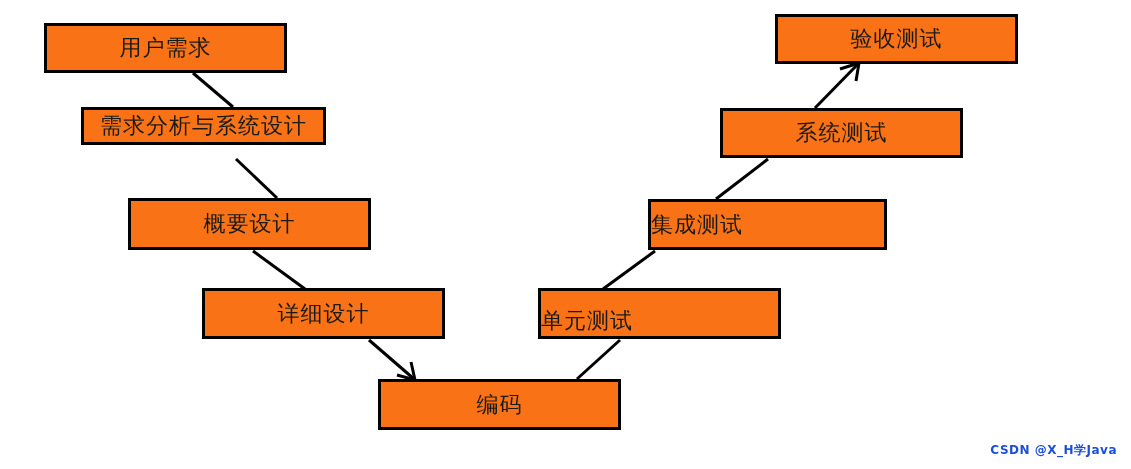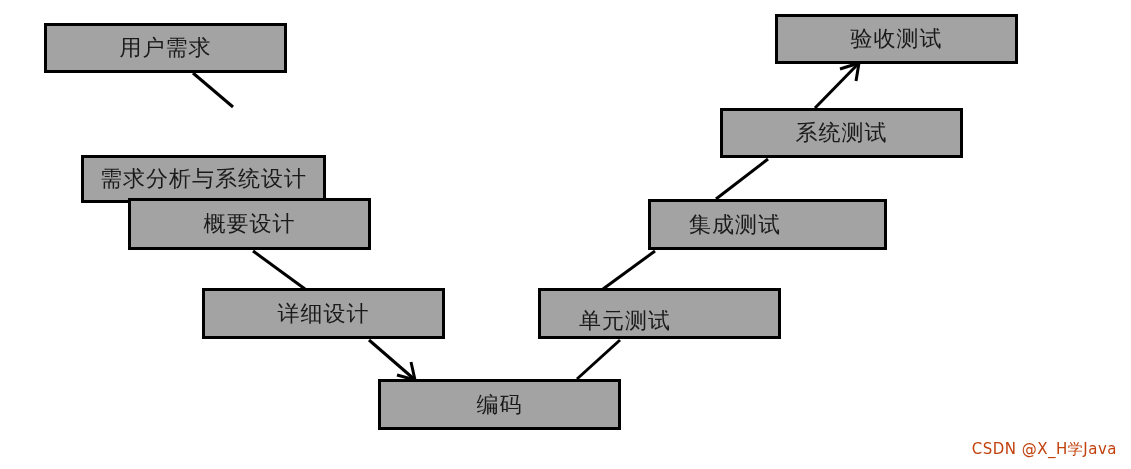--- a/index.html
+++ b/index.html
@@ -21,45 +21,46 @@
     position: absolute;
     left: 0;
     top: 0;
     width: 1131px;
     height: 469px;
   }
   .node {
     position: absolute;
     box-sizing: border-box;
     border: 3px solid #000000;
-    background: #a3a3a3;
+    background: #f97316;
     display: flex;
     align-items: center;
     color: #1a1a1a;
     font-size: 22px;
     letter-spacing: 1px;
     white-space: nowrap;
     z-index: 2;
   }
   .node .label {
     display: block;
     width: 100%;
   }
   .align-center .label { text-align: center; }
-  .align-left   .label { text-align: left; padding-left: 38px; }
+  .align-left   .label { text-align: left; }
 
   #watermark {
     position: absolute;
     right: 14px;
     bottom: 10px;
-    font-size: 15px;
-    color: #c2410c;
+    font-size: 12px;
+    color: #1d4ed8;
     letter-spacing: 0.5px;
     z-index: 3;
     user-select: none;
+    font-weight: bold;
   }
 </style>
 </head>
 <body>
 
 <div id="canvas">
 
   <svg class="edges" viewBox="0 0 1131 469" width="1131" height="469" xmlns="http://www.w3.org/2000/svg">
 
     <line x1="193" y1="73" x2="233" y2="107" stroke="#000000" stroke-width="3"></line>
@@ -78,21 +79,21 @@
     <line x1="716" y1="199" x2="768" y2="159" stroke="#000000" stroke-width="3"></line>
 
     <line x1="815" y1="108" x2="858" y2="64" stroke="#000000" stroke-width="3"></line>
     <polyline points="840,69 859,63 856,81" fill="none" stroke="#000000" stroke-width="3"></polyline>
   </svg>
 
   <div class="node align-center" style="left:44px; top:23px; width:243px; height:50px;">
     <span class="label">用户需求</span>
   </div>
 
-  <div class="node align-center" style="left:81px; top:107px; width:245px; height:48px;margin-top:48px;">
+  <div class="node align-center" style="left:81px; top:107px; width:245px; height:38px;">
     <span class="label">需求分析与系统设计</span>
   </div>
 
   <div class="node align-center" style="left:202px; top:288px; width:243px; height:51px;">
     <span class="label">详细设计</span>
   </div>
 
   <div class="node align-center" style="left:128px; top:198px; width:243px; height:52px;">
     <span class="label">概要设计</span>
   </div>

